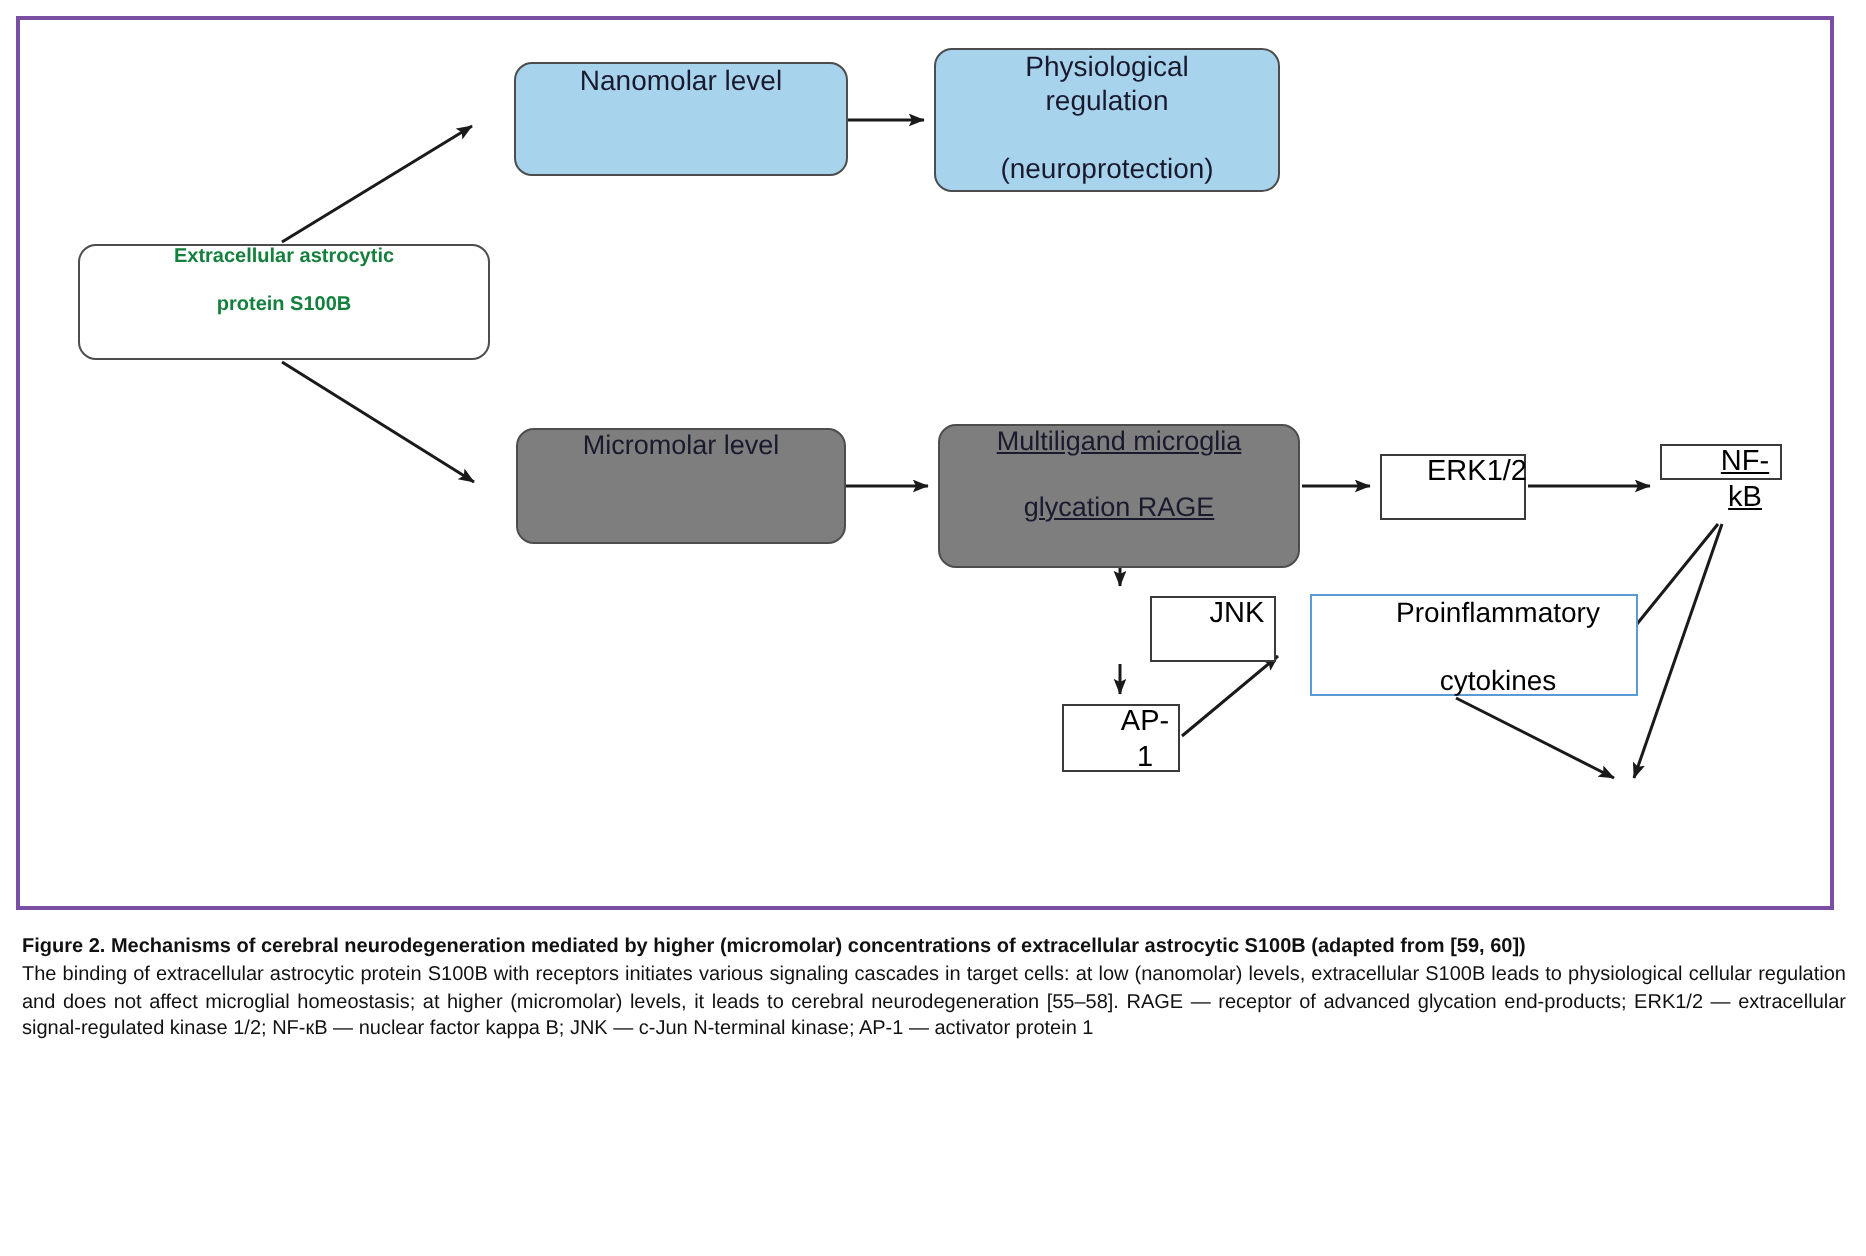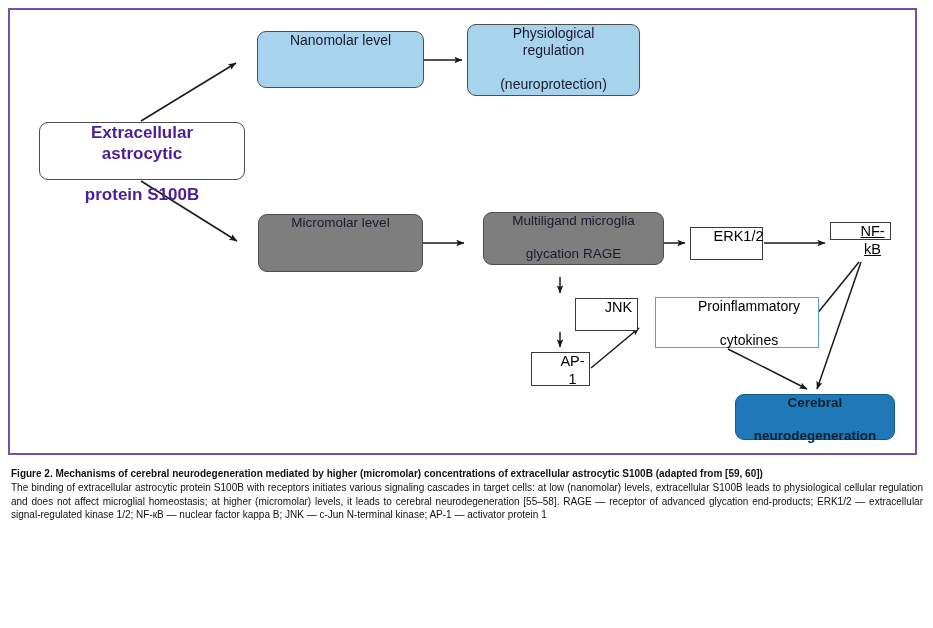--- a/index.html
+++ b/index.html
@@ -18,33 +18,33 @@
   .node{
     position:absolute;box-sizing:border-box;display:flex;
     align-items:flex-start;justify-content:center;text-align:center;
     line-height:1.22;
   }
   .node span{display:block;padding:0 6px;}
 
   .rounded{border-radius:9px;}
   .sharp{border-radius:0;padding-left:24px;}
 
-  .n-white{background:#ffffff;border:1.3px solid #4d4d4d;font-weight:bold;font-size:17px;color:#4c1d95;}
+  .n-white{background:#ffffff;border:1.3px solid #4d4d4d;font-weight:bold;font-size:10px;color:#15803d;}
   .n-lightblue{background:#a8d3ec;border:1.3px solid #4d4d4d;font-size:14px;color:#1a1a2e;}
   .n-gray{background:#7e7e7e;border:1.3px solid #4d4d4d;font-size:13.5px;color:#1a1a2e;}
   .n-plain{background:#ffffff;border:1.6px solid #3a3a3a;font-size:14.5px;color:#000;}
   .n-cyto{background:#ffffff;border:1.6px solid #5b9bd5;font-size:14px;color:#000;}
   .n-blue{background:#1f79b8;border:1.3px solid #135a8c;font-weight:bold;font-size:13.5px;color:#0d2230;}
 
   
   #node-s100b      {left:29px; top:112px; width:206px; height:58px;}
   #node-nanomolar  {left:231px;top:21px;  width:167px; height:57px;margin-left:16px;}
   #node-physio     {left:457px;top:14px;  width:173px; height:72px;}
   #node-micromolar {left:248px;top:204px; width:165px; height:58px;}
-  #node-rage       {left:473px;top:202px; width:181px; height:53px;}
+  #node-rage       {left:459px;top:202px; width:181px; height:72px;text-decoration:underline;}
   #node-erk        {left:680px;top:217px; width:73px;  height:33px;}
   #node-nfkb       {left:820px;top:212px; width:61px;  height:18px;text-decoration:underline;}
   #node-jnk        {left:519px;top:288px; width:63px;  height:33px;margin-left:46px;}
   #node-ap1        {left:521px;top:342px; width:59px;  height:34px;}
   #node-cytokines  {left:633px;top:287px; width:164px; height:51px;margin-left:12px;}
   #node-cerebral   {left:725px;top:384px; width:160px; height:46px;}
 
   
   #caption{
     position:absolute;left:11px;top:467px;width:912px;
@@ -138,26 +138,20 @@
       <span>AP-1</span>
     </div>
 
     <div class="node sharp n-cyto" id="node-cytokines">
       <span>
         <span>Proinflammatory</span><br>
         <span>cytokines</span>
       </span>
     </div>
 
-    <div class="node rounded n-blue" id="node-cerebral">
-      <span>
-        <span>Cerebral</span><br>
-        <span>neurodegeneration</span>
-      </span>
-    </div>
 
   </div>
 </div>
 
 <div id="caption">
   <div id="caption-title">Figure 2. Mechanisms of cerebral neurodegeneration mediated by higher (micromolar) concentrations of extracellular astrocytic S100B (adapted from [59, 60])</div>
   <div id="caption-body">The binding of extracellular astrocytic protein S100B with receptors initiates various signaling cascades in target cells: at low (nanomolar) levels, extracellular S100B leads to physiological cellular regulation and does not affect microglial homeostasis; at higher (micromolar) levels, it leads to cerebral neurodegeneration [55–58]. RAGE — receptor of advanced glycation end-products; ERK1/2 — extracellular signal-regulated kinase 1/2; NF-кB — nuclear factor kappa B; JNK — c-Jun N-terminal kinase; AP-1 — activator protein 1</div>
 </div>
 
 </body></html>

